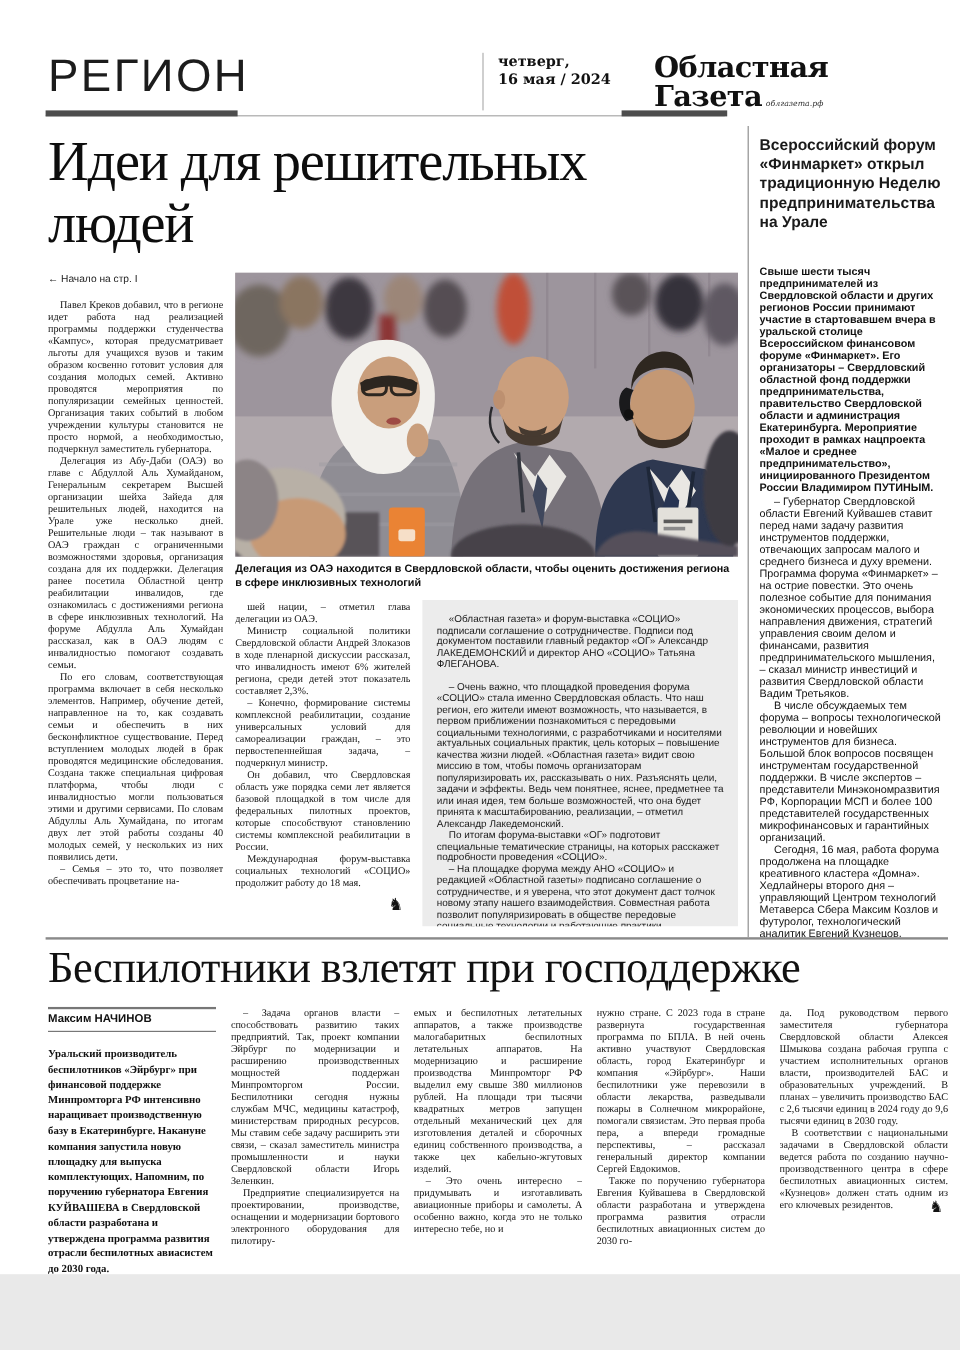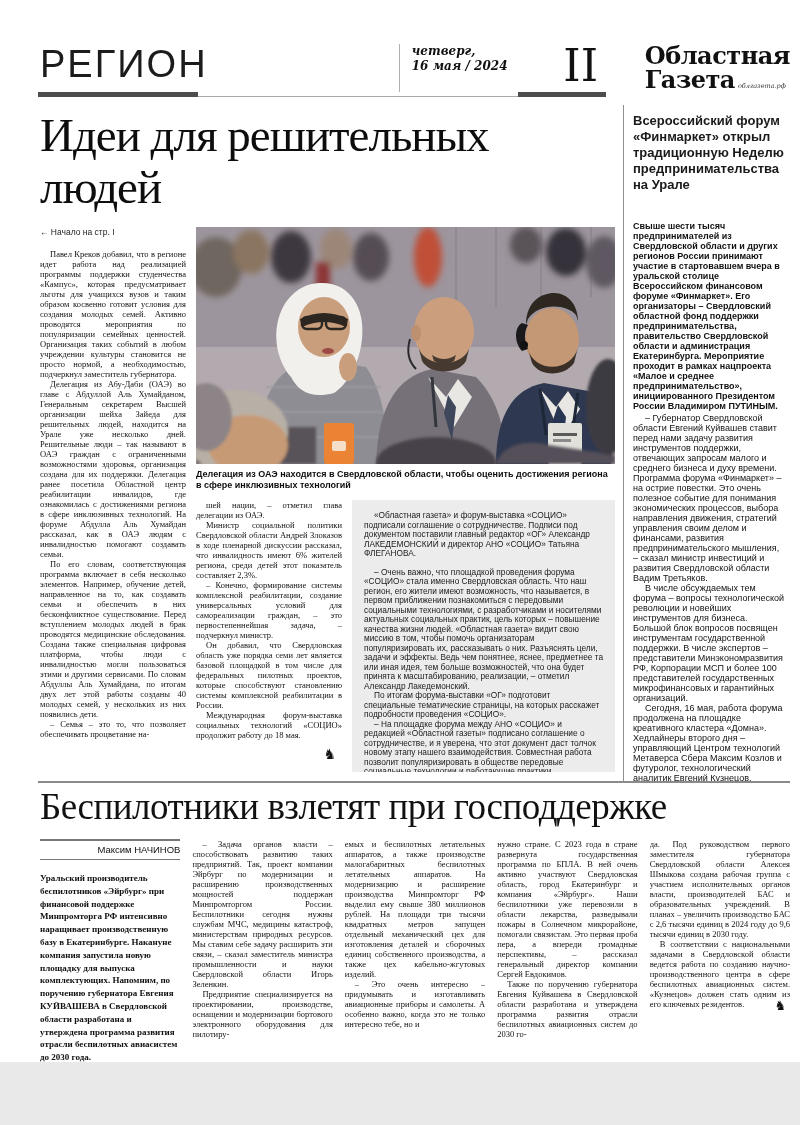--- a/index.html
+++ b/index.html
@@ -9,21 +9,21 @@
     font-family:"Liberation Serif",serif;color:#111;
   }
   
   .header{display:flex;align-items:flex-start;height:52px;}
   .section-title{
     width:362px;font-family:"Liberation Sans",sans-serif;font-weight:400;
     font-size:38px;line-height:40px;letter-spacing:2px;color:#1c1c1c;
   }
   .date-block{
     border-left:1px solid #b0b0b0;padding-left:12px;width:118px;height:48px;
-    font-family:"DejaVu Serif",serif;font-weight:700;font-size:12px;line-height:15px;font-style:italic;
+    font-family:"DejaVu Serif",serif;font-weight:700;font-size:12px;line-height:15px;
   }
   .page-num{width:105px;text-align:center;font-family:"DejaVu Serif",serif;
     font-size:44px;line-height:44px;font-weight:400;}
   .logo{flex:1;text-align:left;font-family:"DejaVu Serif",serif;font-weight:700;
     font-size:24px;line-height:24px;letter-spacing:-0.5px;padding-left:12px;}
   .logo .site{font-size:6.5px;font-weight:400;font-style:italic;letter-spacing:0;
     color:#333;margin-left:3px;}
   .header-rule{position:relative;height:7px;}
   .header-rule .thin{position:absolute;left:-2px;top:0;width:566px;height:1px;background:#a9a9a9;}
   .header-rule .bar-left{position:absolute;left:-2px;top:-4px;width:160px;height:5px;background:#4d4d4d;}
@@ -62,36 +62,35 @@
   .sb-footer .txt{padding:0 8px;font-size:9px;color:#222;}
   
   .divider{height:2px;background:#8a8a8a;margin:0 0 4px -2px;}
   .headline2{margin:2px 0 0;font-family:"Liberation Serif",serif;font-weight:400;
     font-size:37px;line-height:40px;letter-spacing:-0.5px;}
   .subtitle2{margin:3px 0 0;font-family:"Liberation Sans",sans-serif;font-weight:400;
     font-size:16px;line-height:19px;color:#141414;}
   .cols5{display:flex;gap:12px;margin-top:12px;height:252px;overflow:hidden;}
   .acol{flex:1;overflow:hidden;}
   .byline{border-top:2px solid #777;border-bottom:1px solid #777;padding:3px 0 4px;
-    font-family:"Liberation Sans",sans-serif;font-weight:400;font-size:9.5px;margin-bottom:12px;text-align:right;}
+    font-family:"Liberation Sans",sans-serif;font-weight:700;font-size:9.5px;margin-bottom:12px;}
   .lede2{font-family:"Liberation Serif",serif;font-weight:700;font-size:9px;line-height:12.8px;}
   .endmark-inline{float:right;font-size:13px;line-height:13px;padding-right:4px;}
 </style>
 </head>
 <body>
 
 <div class="page">
 
   <div class="header">
     <div class="section-title">РЕГИОН</div>
     <div class="date-block">
       <div>четверг,</div>
       <div>16 мая / 2024</div>
     </div>
-    <div class="page-num">II</div>
     <div class="logo">
       <div>Областная</div>
       <div><span>Газета</span><span class="site">облгазета.рф</span></div>
     </div>
   </div>
   <div class="header-rule">
     <div class="thin"></div>
     <div class="bar-left"></div>
     <div class="bar-right"></div>
   </div>

